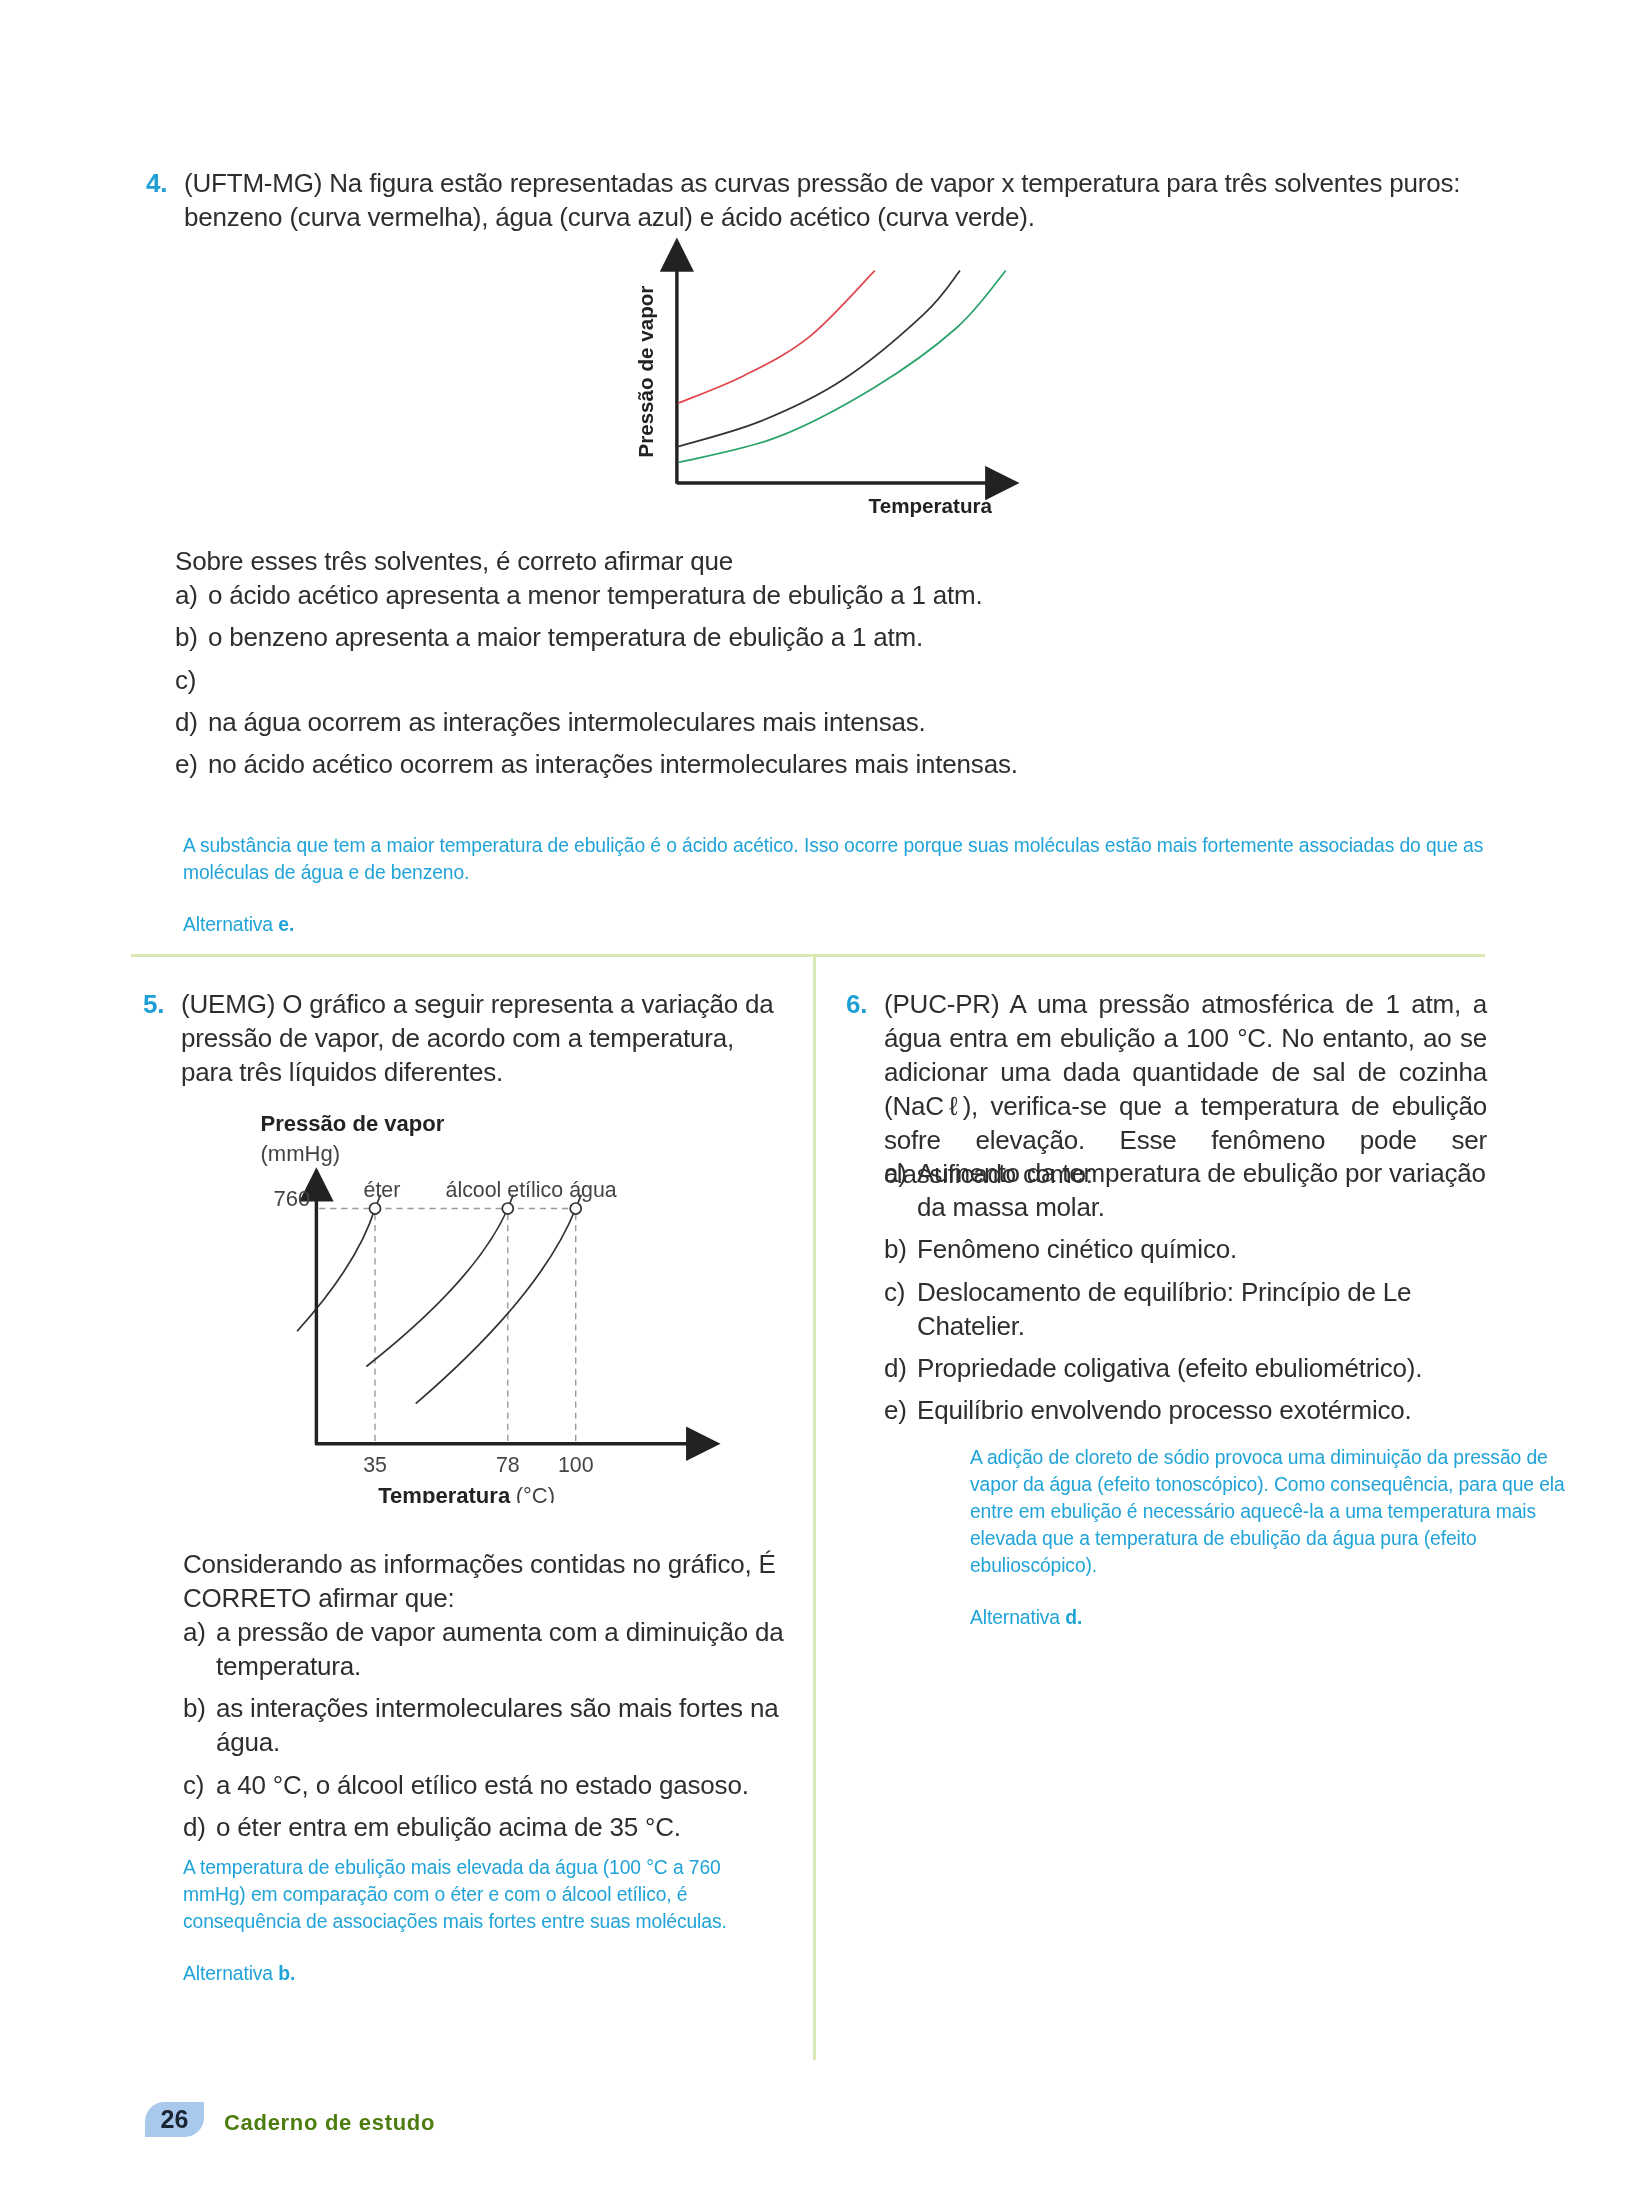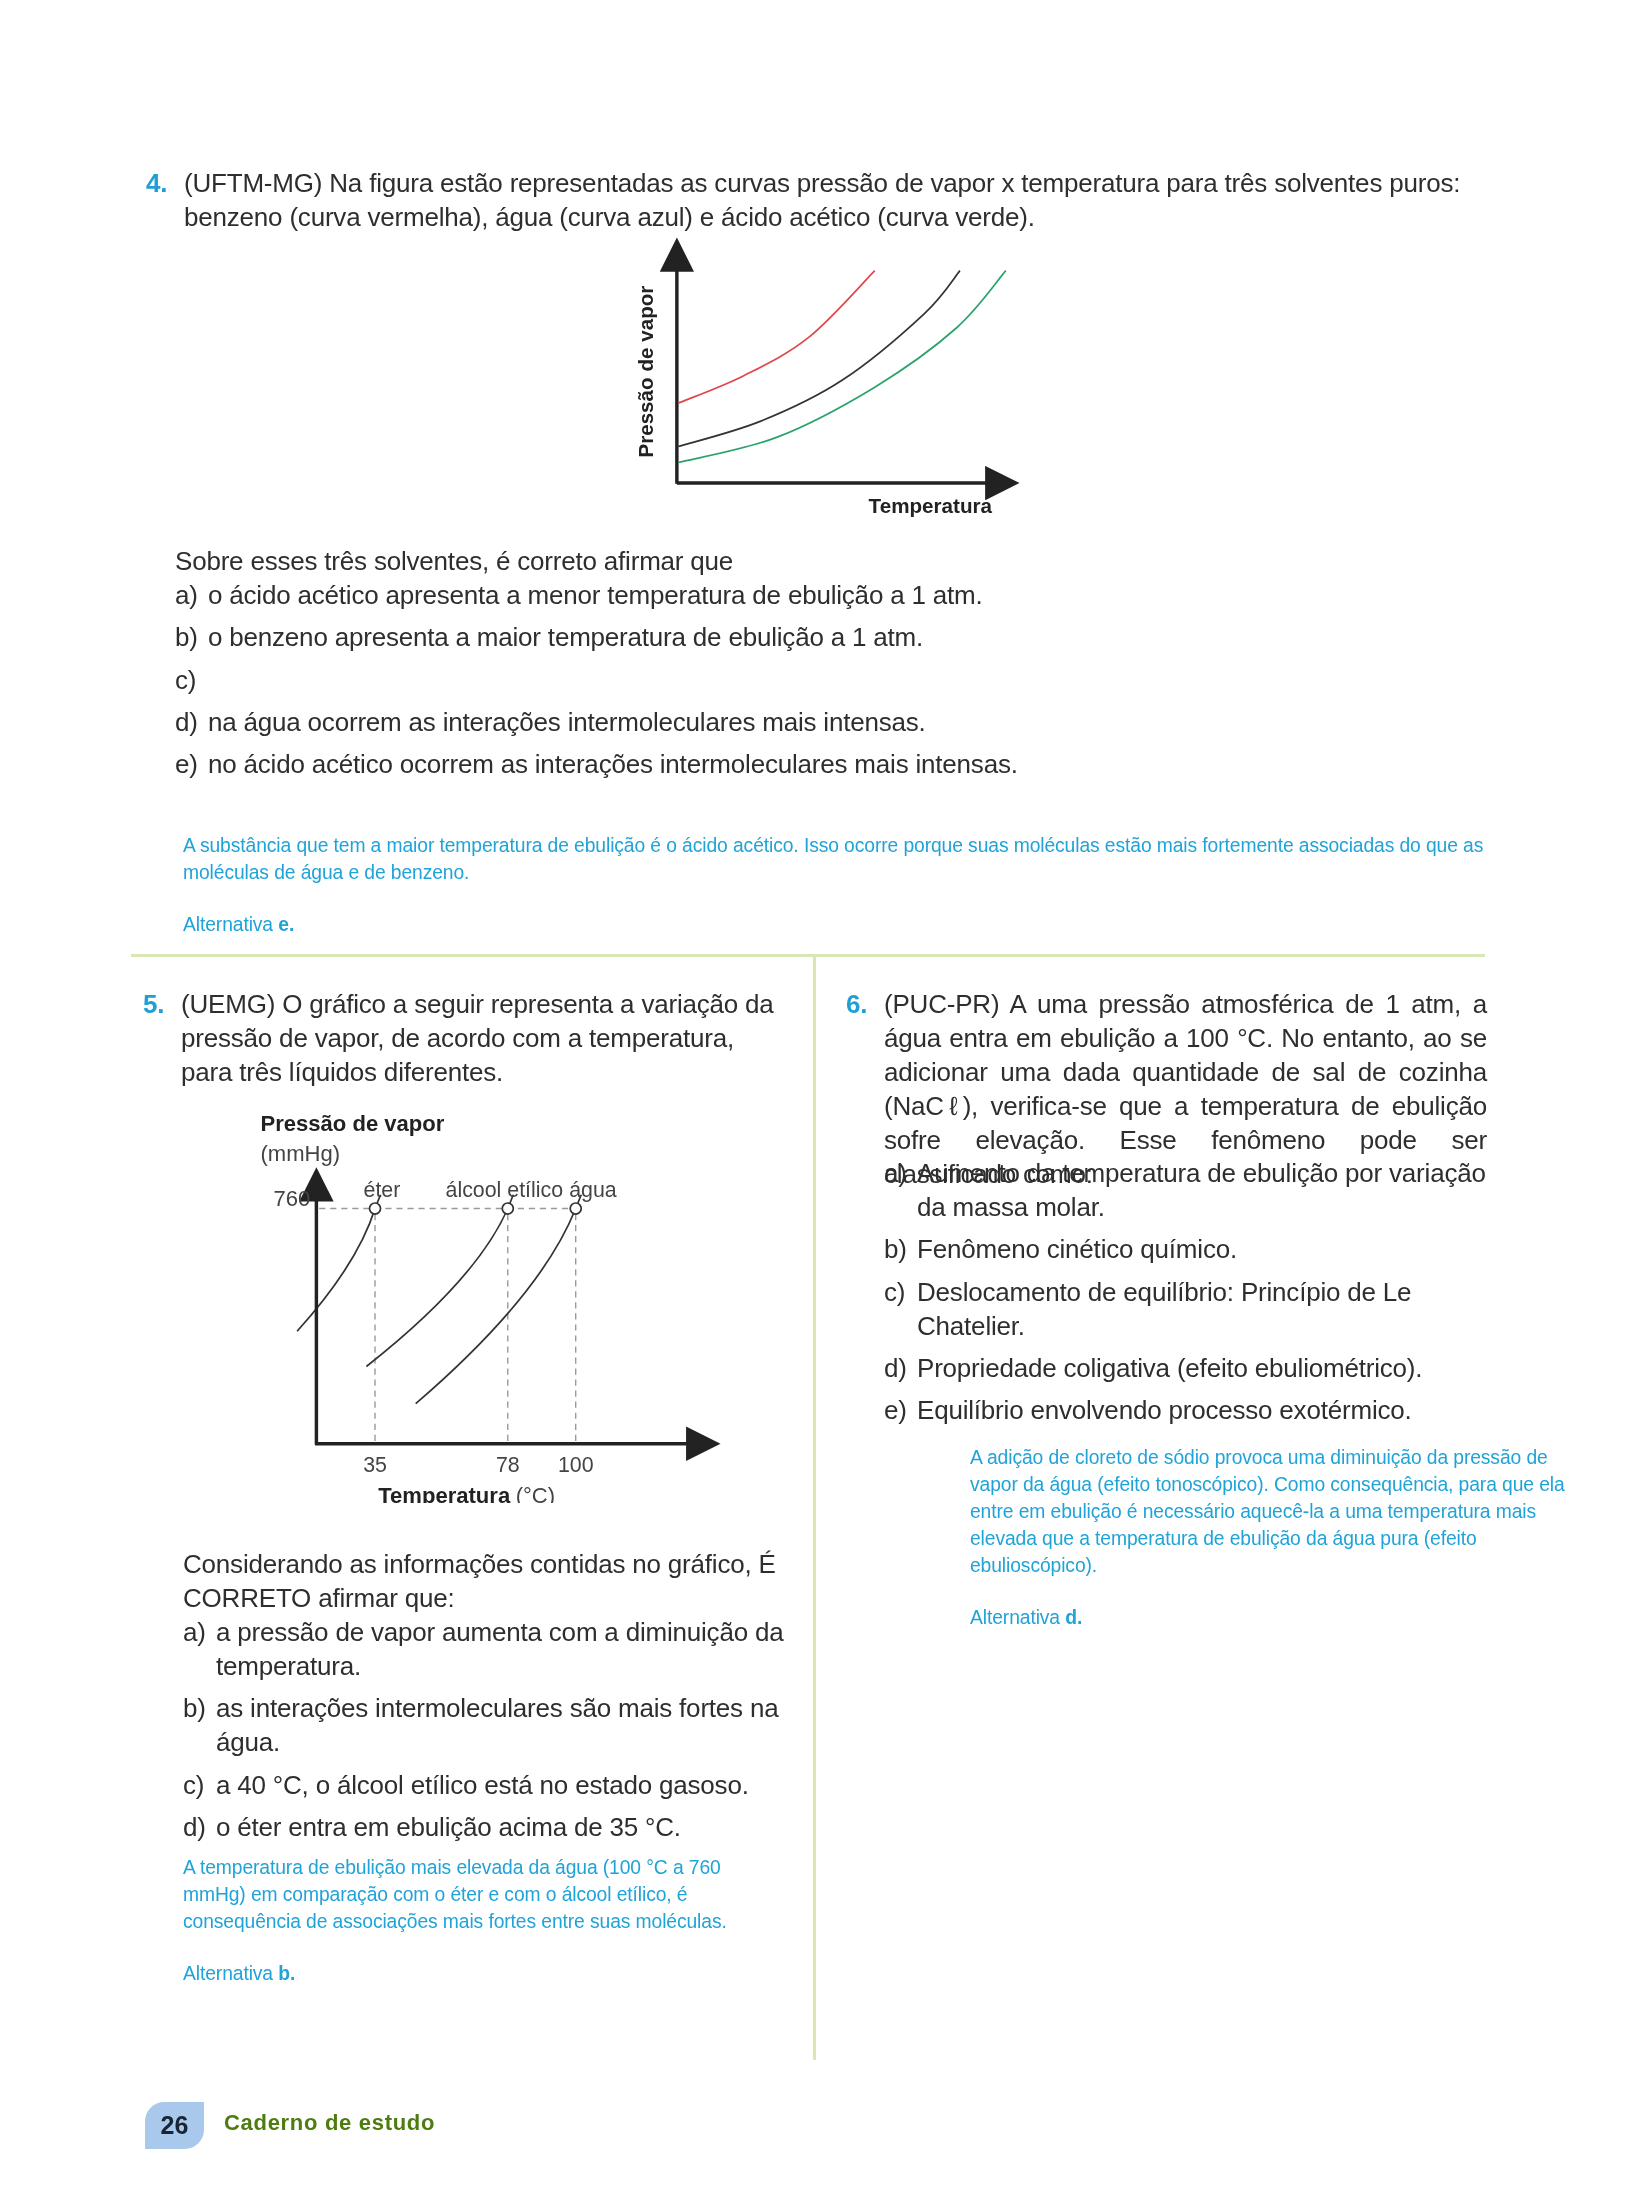--- a/index.html
+++ b/index.html
@@ -167,17 +167,17 @@
         <span>Equilíbrio envolvendo processo exotérmico.</span>
       </div>
     </div>
 </div>
 
 <div class="abs ans" style="left:928px; top:1444px; width:606px;margin-left:42px;">
   <div>A adição de cloreto de sódio provoca uma diminuição da pressão de vapor da água (efeito tonoscópico). Como consequência, para que ela entre em ebulição é necessário aquecê-la a uma temperatura mais elevada que a temperatura de ebulição da água pura (efeito ebulioscópico).</div>
   <div style="margin-top:25px;"><span>Alternativa </span><b>d.</b></div>
 </div>
 
-<div class="abs" style="left:145px; top:2102px; width:59px; height:47px; background:#a9c9ec; border-radius:19.3px 0 19.3px 0; display:flex; align-items:center; justify-content:center;">
+<div class="abs" style="left:145px; top:2102px; width:59px; height:35px; background:#a9c9ec; border-radius:19.3px 0 19.3px 0; display:flex; align-items:center; justify-content:center;">
   <span style="font-size:25px; font-weight:bold; color:#1a2533;">26</span>
 </div>
 <div class="abs" style="left:224px; top:2110px; font-size:22px; font-weight:bold; color:#4d7c0f; letter-spacing:0.7px;">Caderno de estudo</div>
 
 
 </body></html>

